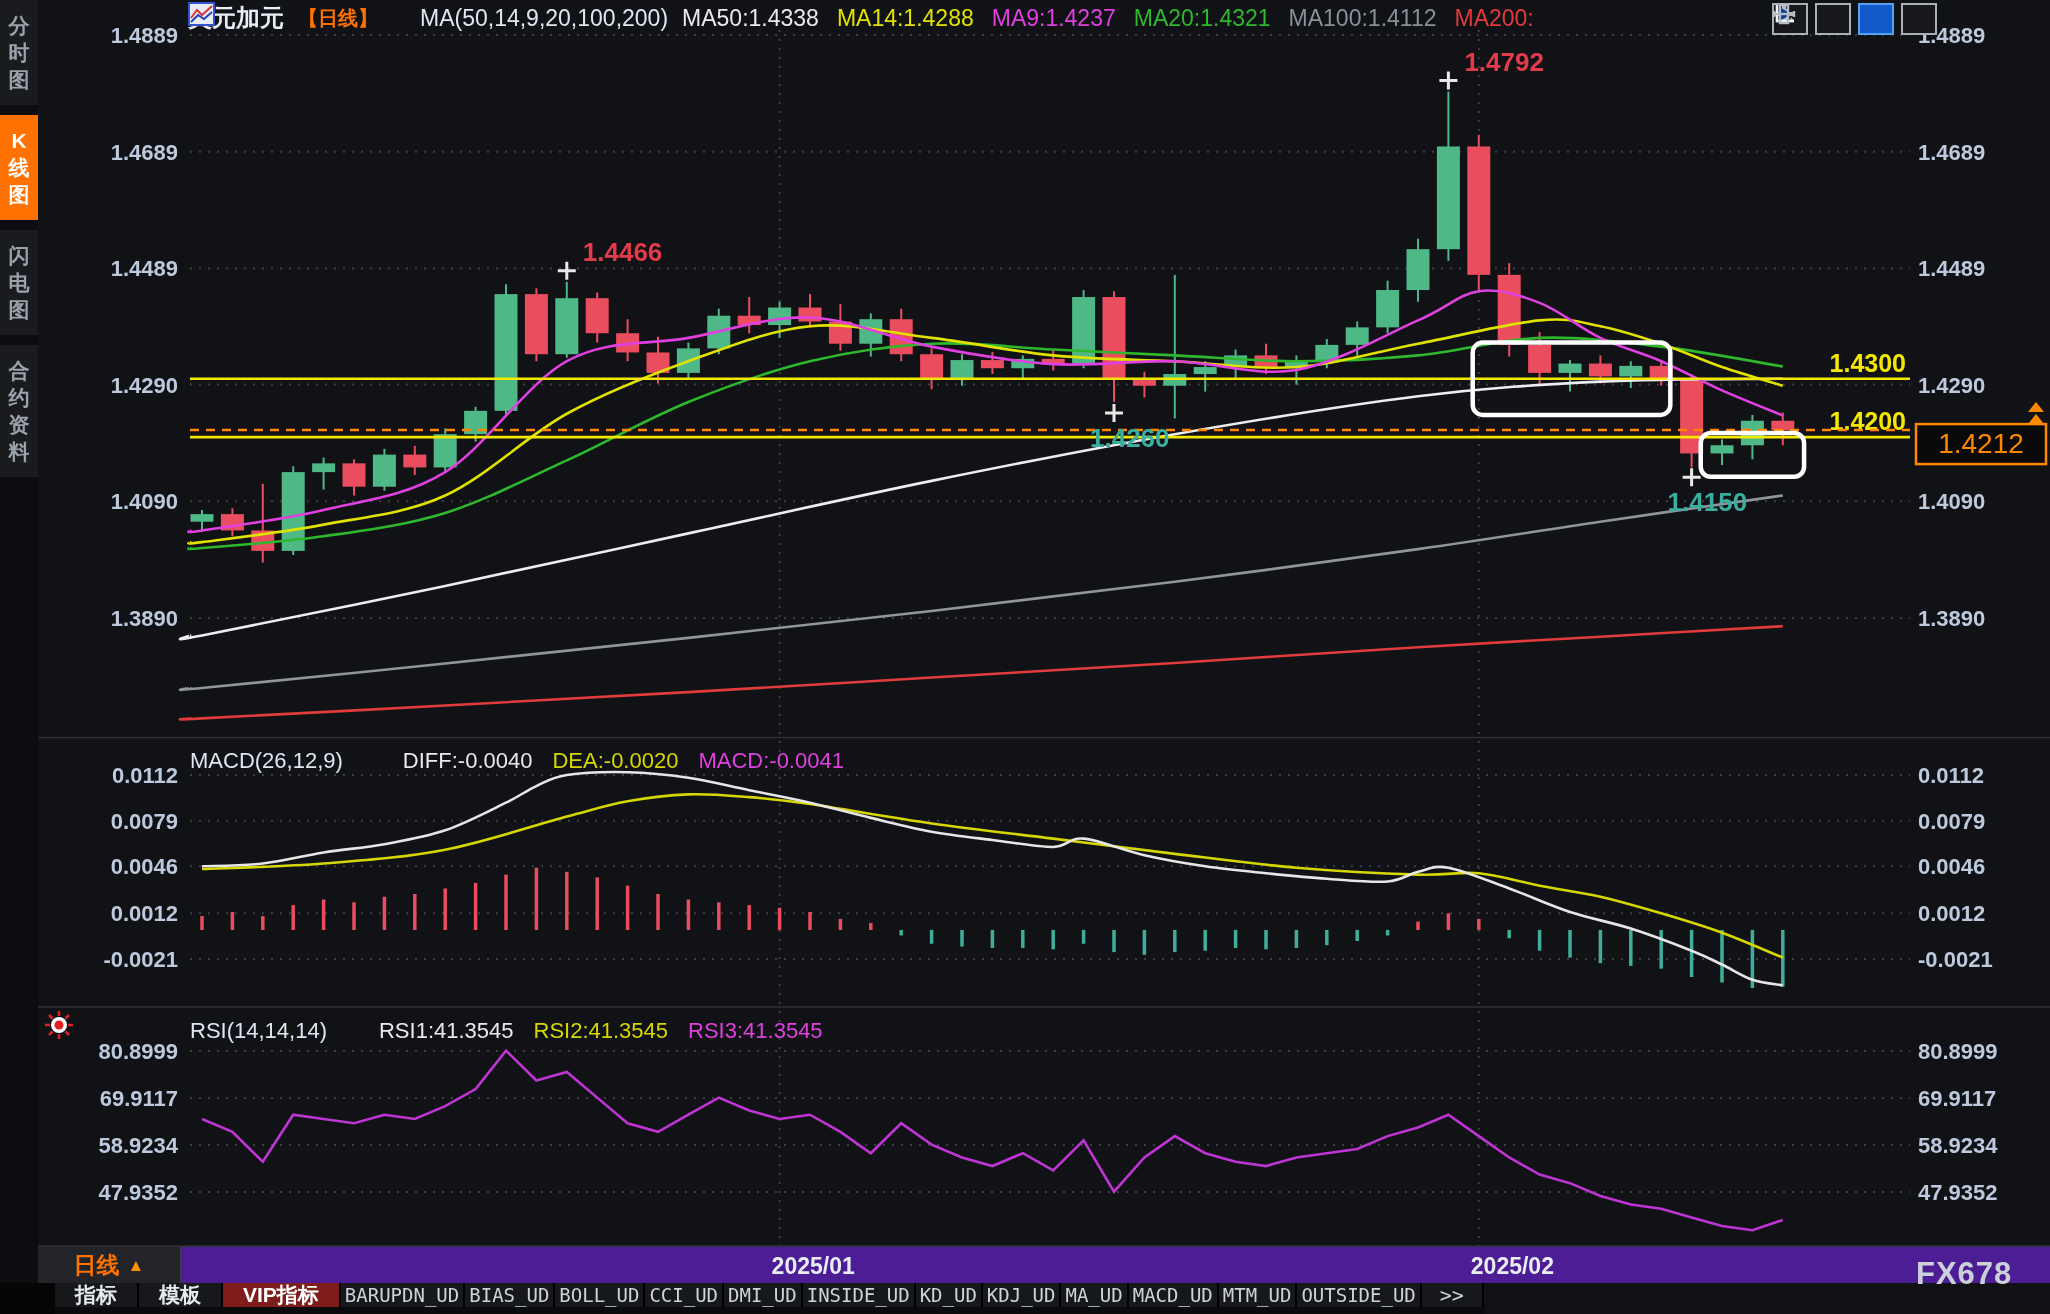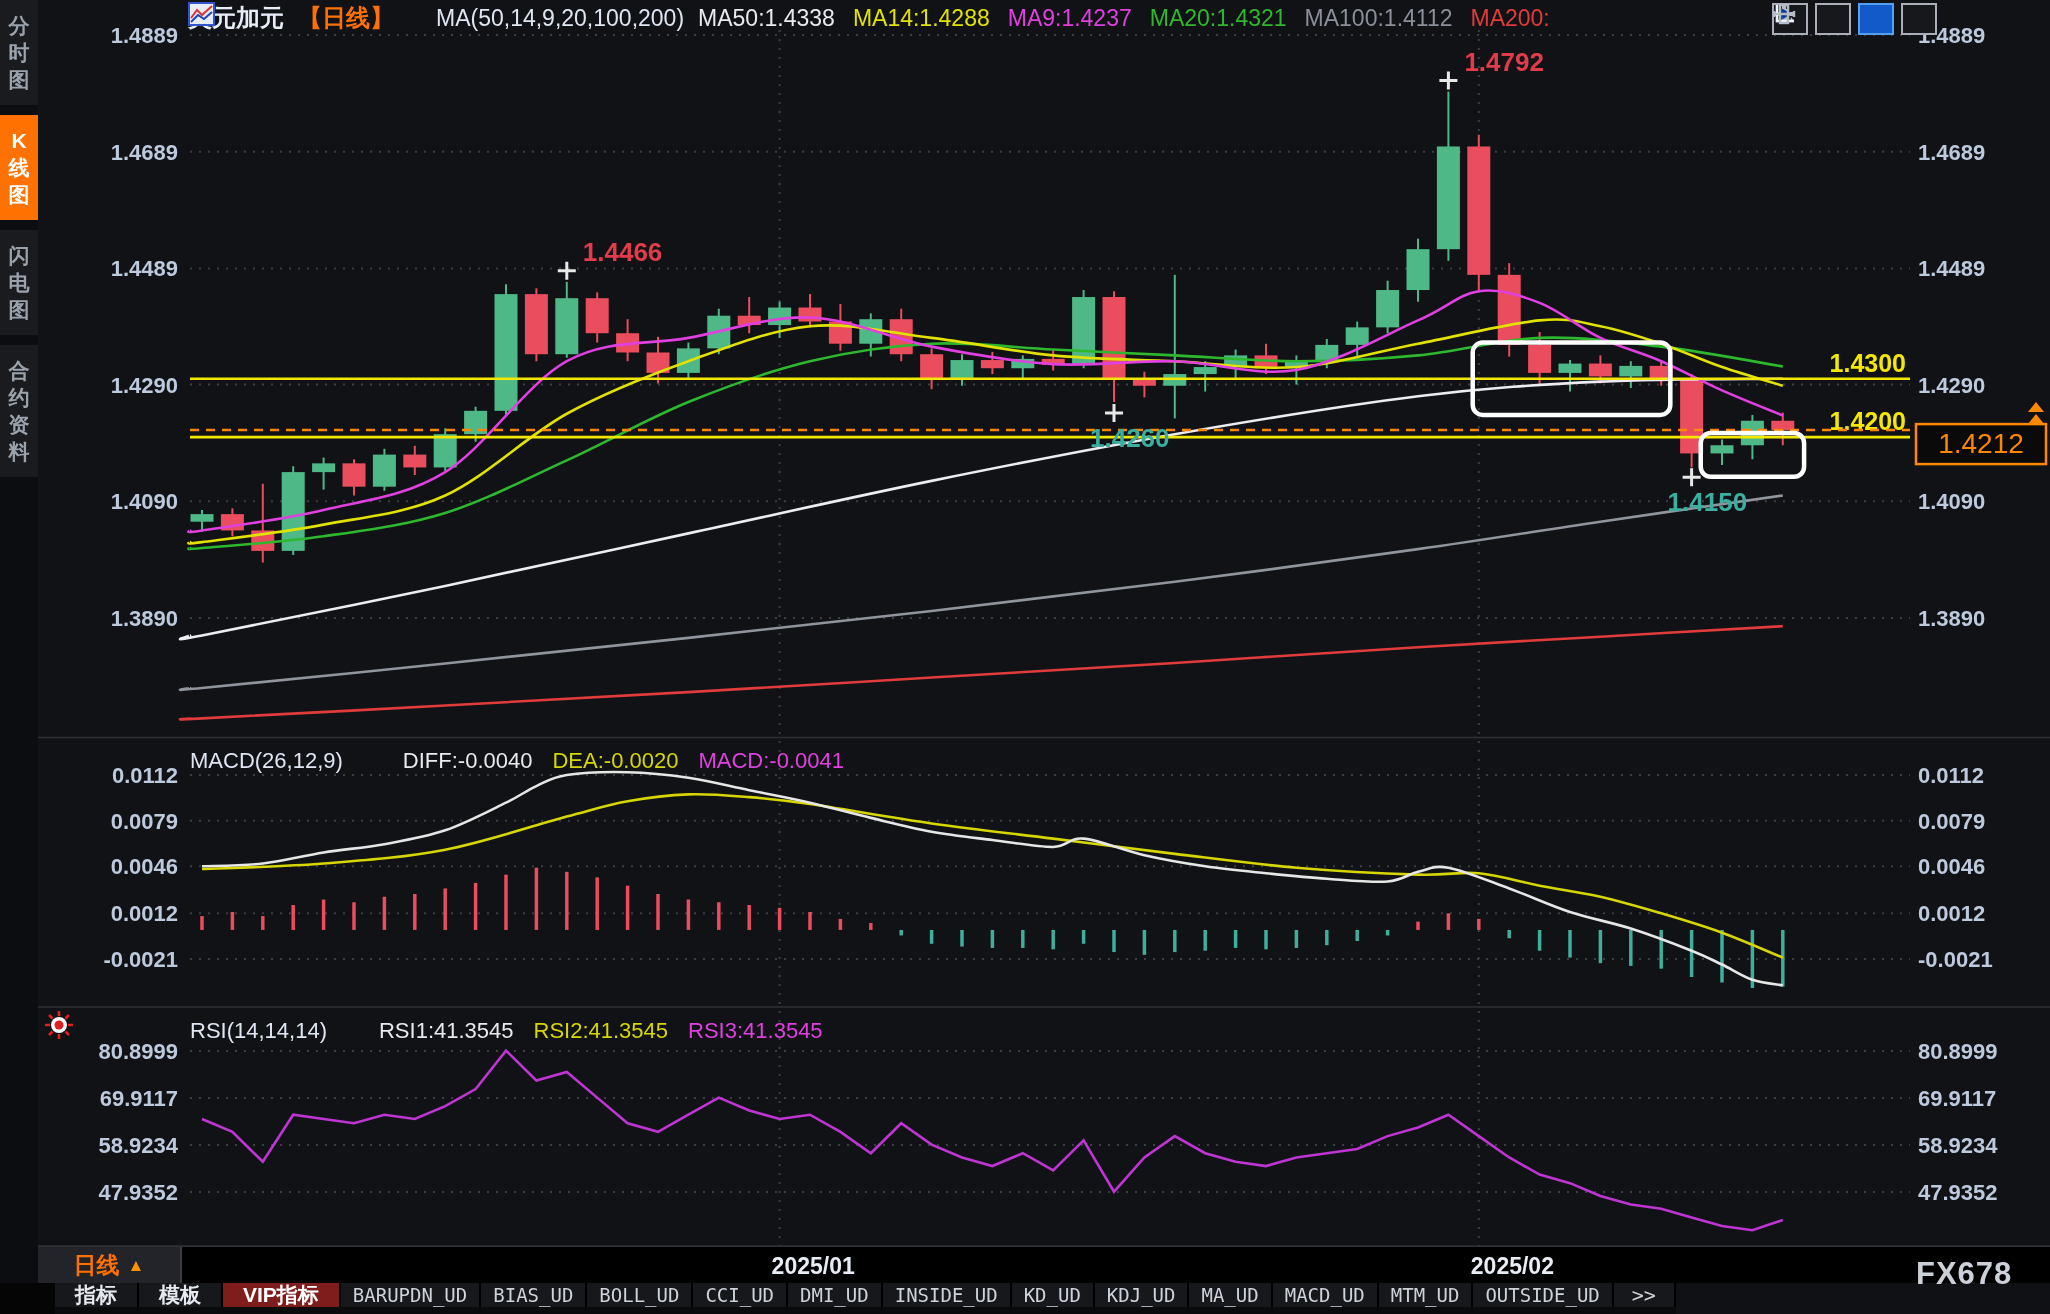--- a/index.html
+++ b/index.html
@@ -8,47 +8,47 @@
   svg{position:absolute;left:0;top:0;}
   
   #sidebar{position:absolute;left:0;top:0;width:38px;height:1314px;background:#0c0d10;z-index:5;}
   .side-item{width:38px;margin-bottom:10px;padding:12px 0;background:#1a1b1f;color:#9aa2ac;
              font-size:21px;font-weight:700;text-align:center;line-height:27px;cursor:pointer;}
   .side-item.active{background:#ff7100;color:#ffffff;}
   
   #hdr{position:absolute;left:188px;top:2px;height:32px;display:flex;align-items:center;gap:14px;
        z-index:6;font-size:23px;white-space:nowrap;}
   #hdr .sym{color:#e8eef8;font-weight:700;font-size:24px;}
-  #hdr .per{color:#ff7100;font-weight:700;font-size:24px;}
+  #hdr .per{color:#ff7100;font-weight:700;font-size:20px;}
   #hdr .mas{color:#dfe6f2;}
   #toolbar{position:absolute;left:1772px;top:3px;display:flex;gap:7px;z-index:6;}
   .tbtn{width:32px;height:28px;background:#17181c;border:2px solid #a9aeb8;display:flex;
         align-items:center;justify-content:center;cursor:pointer;}
   .tbtn.blue{background:#1259c9;border-color:#57a0f0;}
   
   .pane-title{position:absolute;left:190px;display:flex;gap:20px;font-size:22px;z-index:4;white-space:nowrap;}
   
-  #timerow{position:absolute;left:38px;top:1246px;width:2012px;height:37px;background:#000000;
+  #timerow{position:absolute;left:38px;top:1246px;width:2012px;height:37px;background:#4c1d95;
            border-top:1px solid #2e3036;z-index:4;}
   #period-btn{position:absolute;left:0;top:0;width:142px;height:37px;background:#232429;
               border-right:2px solid #3a3c42;display:flex;align-items:center;justify-content:center;
               gap:8px;cursor:pointer;}
   #period-btn .pl{color:#ff7100;font-weight:700;font-size:23px;}
   #period-btn .tri{color:#ff9100;font-size:17px;}
   .month-label{position:absolute;top:6px;color:#e8edf5;font-weight:700;font-size:23px;}
   #watermark{position:absolute;left:1916px;top:1256px;color:#ccd1d9;font-weight:700;font-size:31px;
              letter-spacing:1px;z-index:7;}
   
   #tabbar{position:absolute;left:0;top:1283px;width:2050px;height:31px;background:#0a0b0d;
           display:flex;z-index:6;}
   #tabbar .stub{width:55px;background:#050506;}
   .tab{height:24px;display:flex;align-items:center;justify-content:center;background:#17181b;
        border-right:2px solid #000;color:#ced2da;cursor:pointer;}
   .tab.cn{font-size:21px;font-weight:700;padding:0 20px;color:#e6e9ef;}
-  .tab.ud{font-family:"DejaVu Sans Mono",monospace;font-size:19px;padding:0 12px;}
+  .tab.ud{font-family:"DejaVu Sans Mono",monospace;font-size:19px;padding:0 4px;}
   .tab.more{font-family:"DejaVu Sans Mono",monospace;font-size:20px;padding:0 18px;}
   .tab.active{background:#7f1d1d;color:#ffffff;}
   #tabbar .fill{flex:1;background:#101114;}
 </style>
 </head>
 <body>
 
 <div id="app">
 
   <svg id="chart-svg" width="2050" height="1314">

